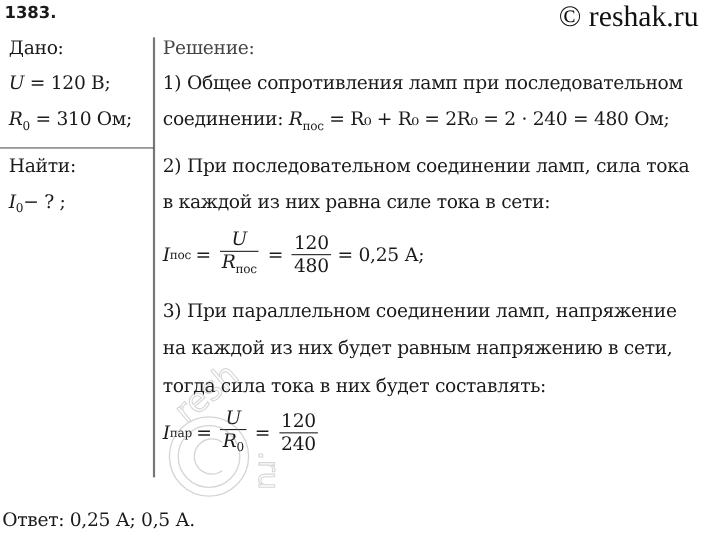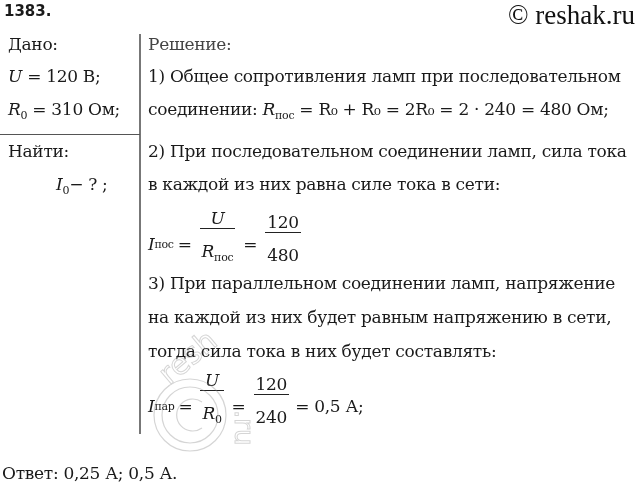--- a/index.html
+++ b/index.html
@@ -8,21 +8,21 @@
   .abs { position: absolute; white-space: nowrap; }
   .num { left: 4px; top: 2px; font-family: "DejaVu Sans", sans-serif; font-weight: bold; font-size: 15px; }
   .site { right: 8px; top: 0px; font-family: "Liberation Serif", serif; font-size: 27px; color: #111; }
   .txt { font-size: 17px; letter-spacing: -0.3px; }
   .it { font-style: italic; }
   sub { font-size: 11px; vertical-align: -4px; font-style: normal; }
   .vline { position: absolute; left: 139px; top: 34px; width: 2px; height: 400px; background: #777; }
   .hline { position: absolute; left: 0; top: 134px; width: 140px; height: 1px; background: #555; }
   .frac { display: inline-flex; flex-direction: column; align-items: center; vertical-align: middle; margin: 0 4px; }
   .frac .n { line-height: 20px; padding: 0 2px; }
-  .frac .d { line-height: 20px; padding: 12px 2px; border-top: 1.5px solid #222; }
+  .frac .d { line-height: 20px; padding: 0 2px; border-top: 1.5px solid #222; }
   .eq { display: flex; align-items: center; }
   .wm { position: absolute; left: 140px; top: 300px; width: 160px; height: 160px; opacity: 0.35; pointer-events: none; }
 </style>
 </head>
 <body>
 
 <div class="abs num">1383.</div>
 <div class="abs site">© reshak.ru</div>
 
 <div class="vline"></div>
@@ -30,21 +30,21 @@
 
 <div class="abs txt" style="left:8px; top:34px;">Дано:</div>
 <div class="abs txt" style="left:8px; top:66px;">
   <span class="it">U</span><span> = 120 В;</span>
 </div>
 <div class="abs txt" style="left:8px; top:99px;">
   <span class="it">R</span><sub>0</sub><span> = 310 Ом;</span>
 </div>
 
 <div class="abs txt" style="left:8px; top:141px;">Найти:</div>
-<div class="abs txt" style="left:8px; top:174px;margin-left:48px;">
+<div class="abs txt" style="left:8px; top:174px;">
   <span class="it">I</span><sub>0</sub><span>− ? ;</span>
 </div>
 
 <div class="abs txt" style="left:148px; top:34px; color:#444;">Решение:</div>
 <div class="abs txt" style="left:148px; top:66px;text-align:center;">1) Общее сопротивления ламп при последовательном</div>
 <div class="abs txt" style="left:148px; top:99px;">
   <span>соединении:  </span><span class="it">R</span><sub>пос</sub><span> = R₀ + R₀ = 2R₀ = 2 · 240 = 480 Ом;</span>
 </div>
 
 <div class="abs txt" style="left:148px; top:141px;">2) При последовательном соединении ламп, сила тока</div>
@@ -55,39 +55,39 @@
   <span style="margin:0 4px;">=</span>
   <span class="frac">
     <span class="n it">U</span>
     <span class="d"><span class="it">R</span><sub>пос</sub></span>
   </span>
   <span style="margin:0 4px;">=</span>
   <span class="frac">
     <span class="n">120</span>
     <span class="d">480</span>
   </span>
+  <span style="margin-left:2px;">= 0,25 А;</span>
 </div>
 
 <div class="abs txt" style="left:148px; top:273px;">3) При параллельном соединении ламп, напряжение</div>
 <div class="abs txt" style="left:148px; top:307px;">на каждой из них будет равным напряжению в сети,</div>
 <div class="abs txt" style="left:148px; top:341px;">тогда сила тока в них будет составлять:</div>
 <div class="abs txt eq" style="left:148px; top:370px;">
   <span class="it">I</span>
     <sub>пар</sub>
   <span style="margin:0 4px;">=</span>
   <span class="frac">
     <span class="n it">U</span>
     <span class="d"><span class="it">R</span><sub>0</sub></span>
   </span>
   <span style="margin:0 4px;">=</span>
   <span class="frac">
     <span class="n">120</span>
     <span class="d">240</span>
   </span>
-  <span style="margin-left:2px;">= 0,5 А;</span>
 </div>
 
 <svg class="wm" viewBox="0 0 160 160">
   <circle cx="50" cy="115" r="36" fill="none" stroke="#888" stroke-width="1.2"></circle>
   <circle cx="50" cy="115" r="28" fill="none" stroke="#888" stroke-width="1.2"></circle>
   <path d="M62 102 A16 16 0 1 0 62 128" fill="none" stroke="#888" stroke-width="1.2"></path>
   <text x="20" y="60" font-size="30" fill="none" stroke="#888" stroke-width="1" transform="rotate(-40 60 60)" font-family="DejaVu Sans, sans-serif">resh</text>
   <text x="95" y="130" font-size="26" fill="none" stroke="#888" stroke-width="1" transform="rotate(90 105 120)" font-family="DejaVu Sans, sans-serif">.ru</text>
 </svg>
 

